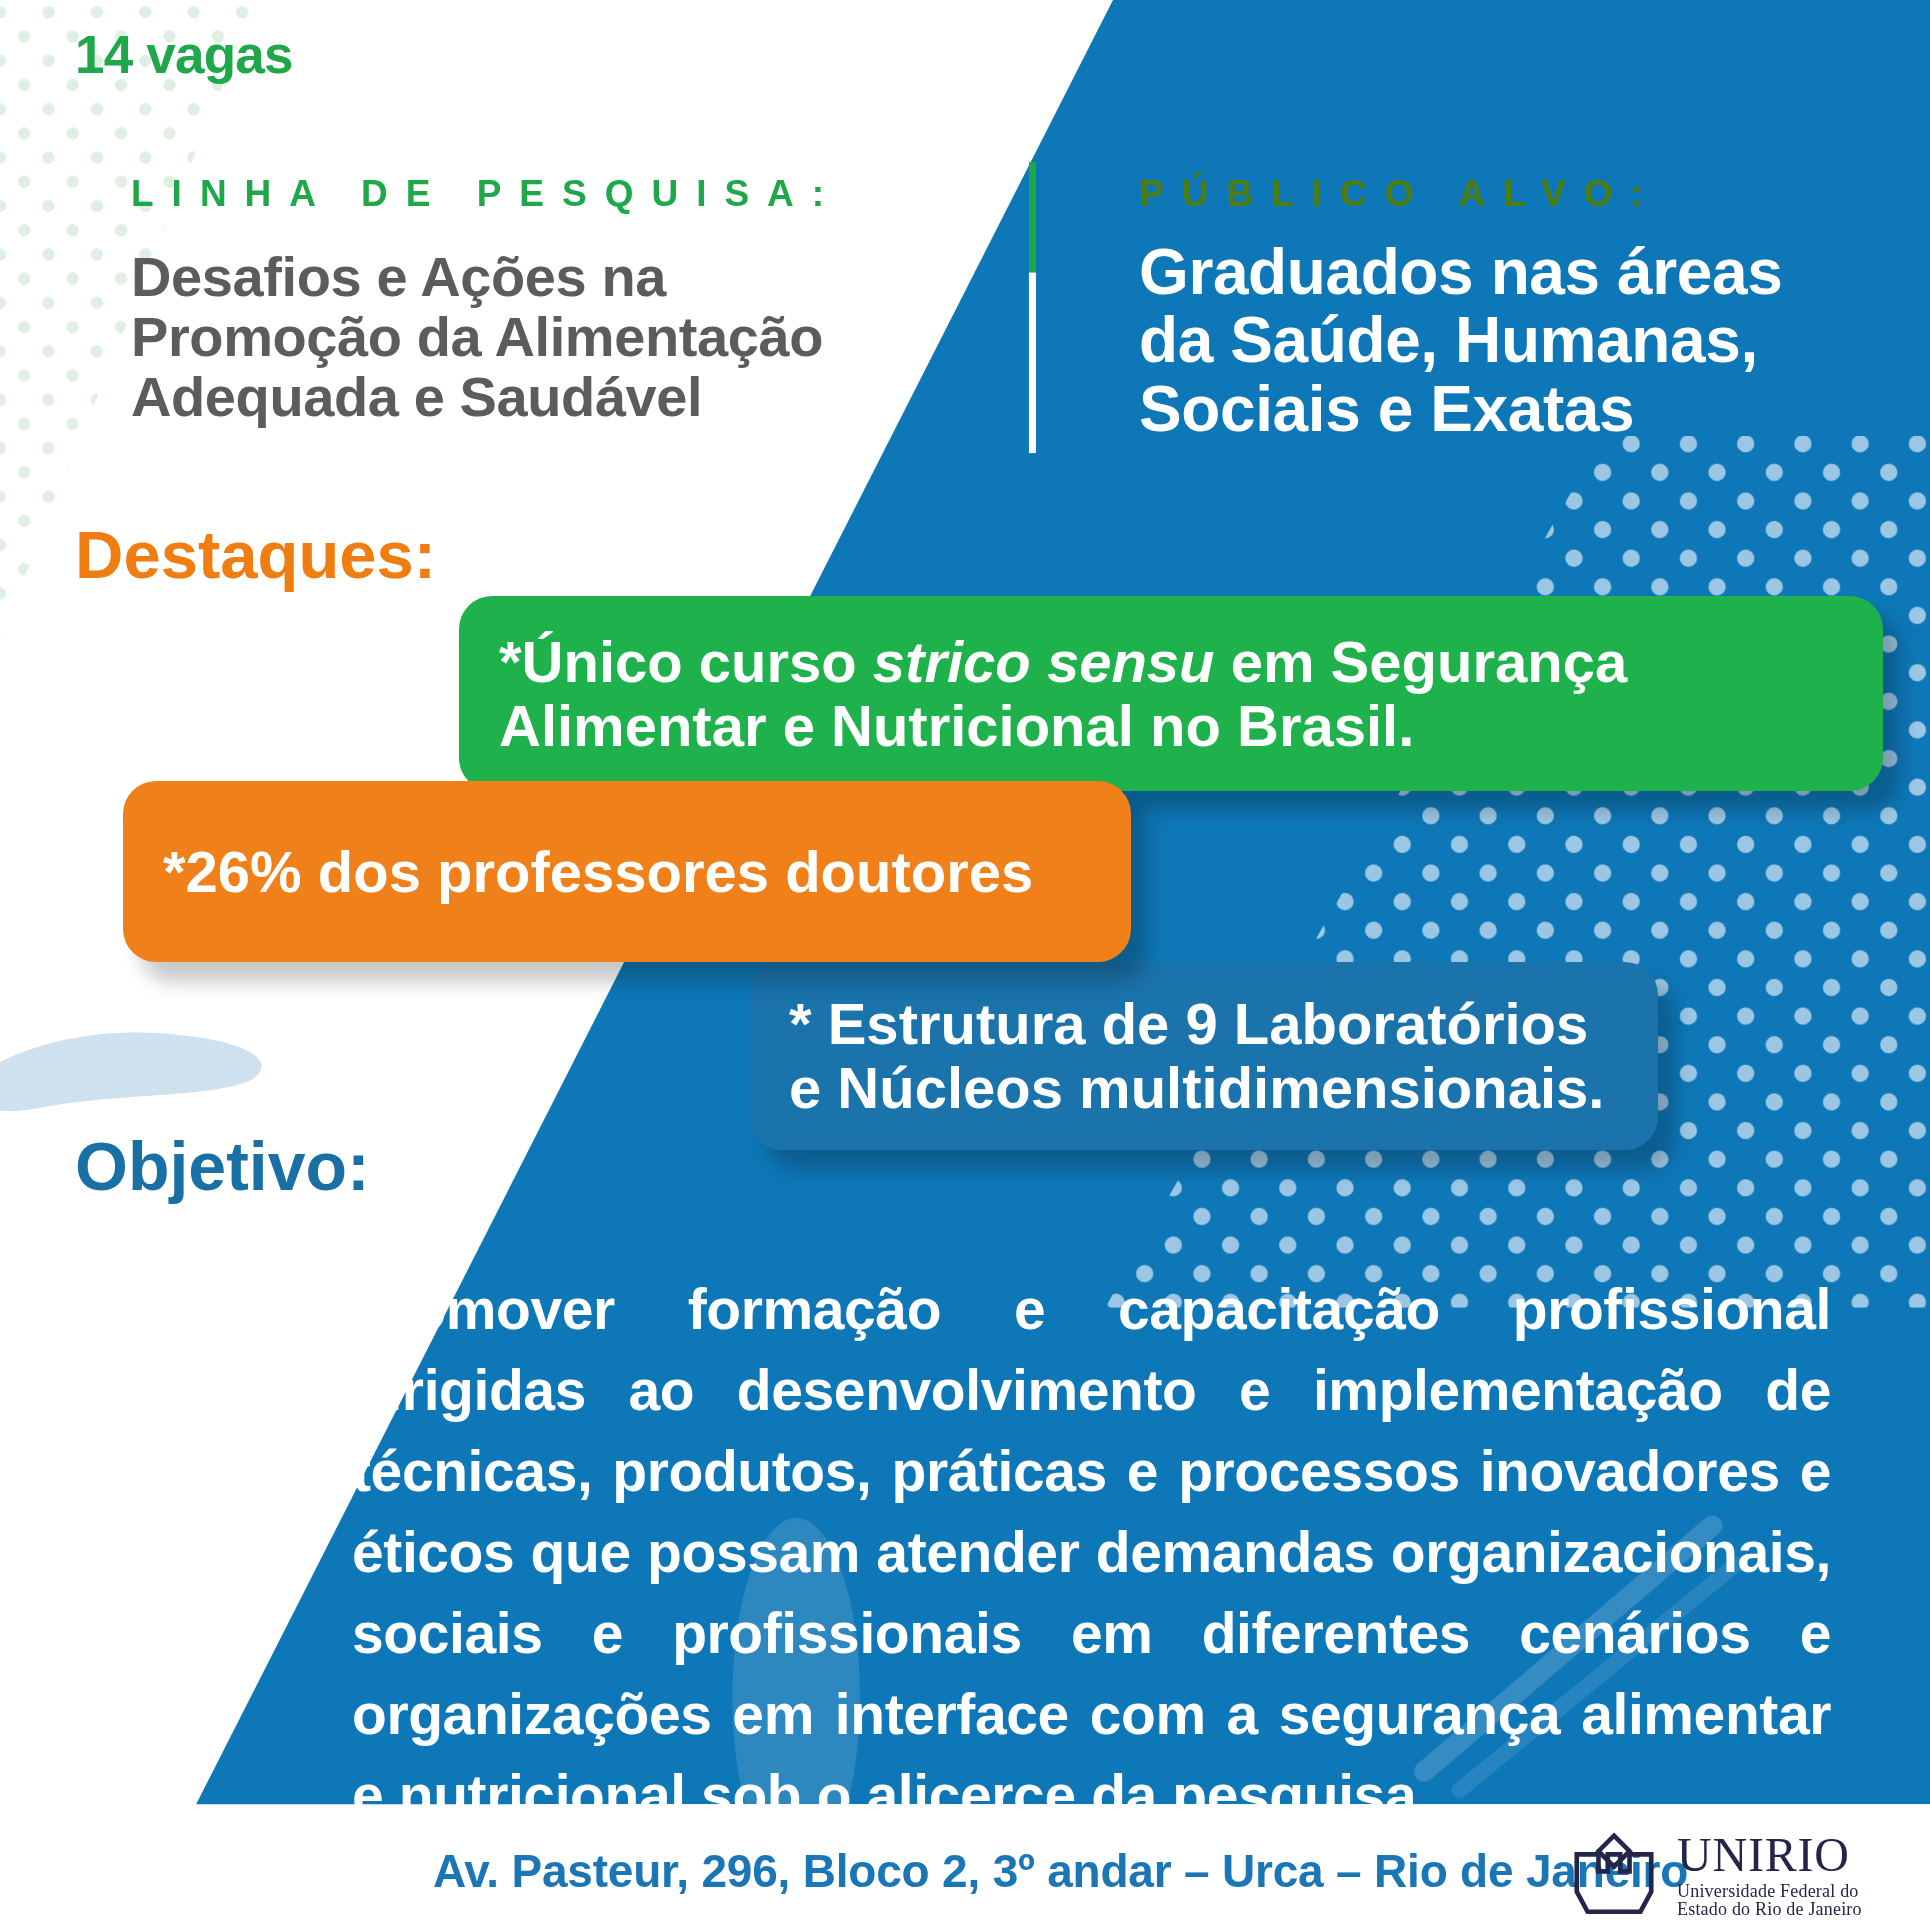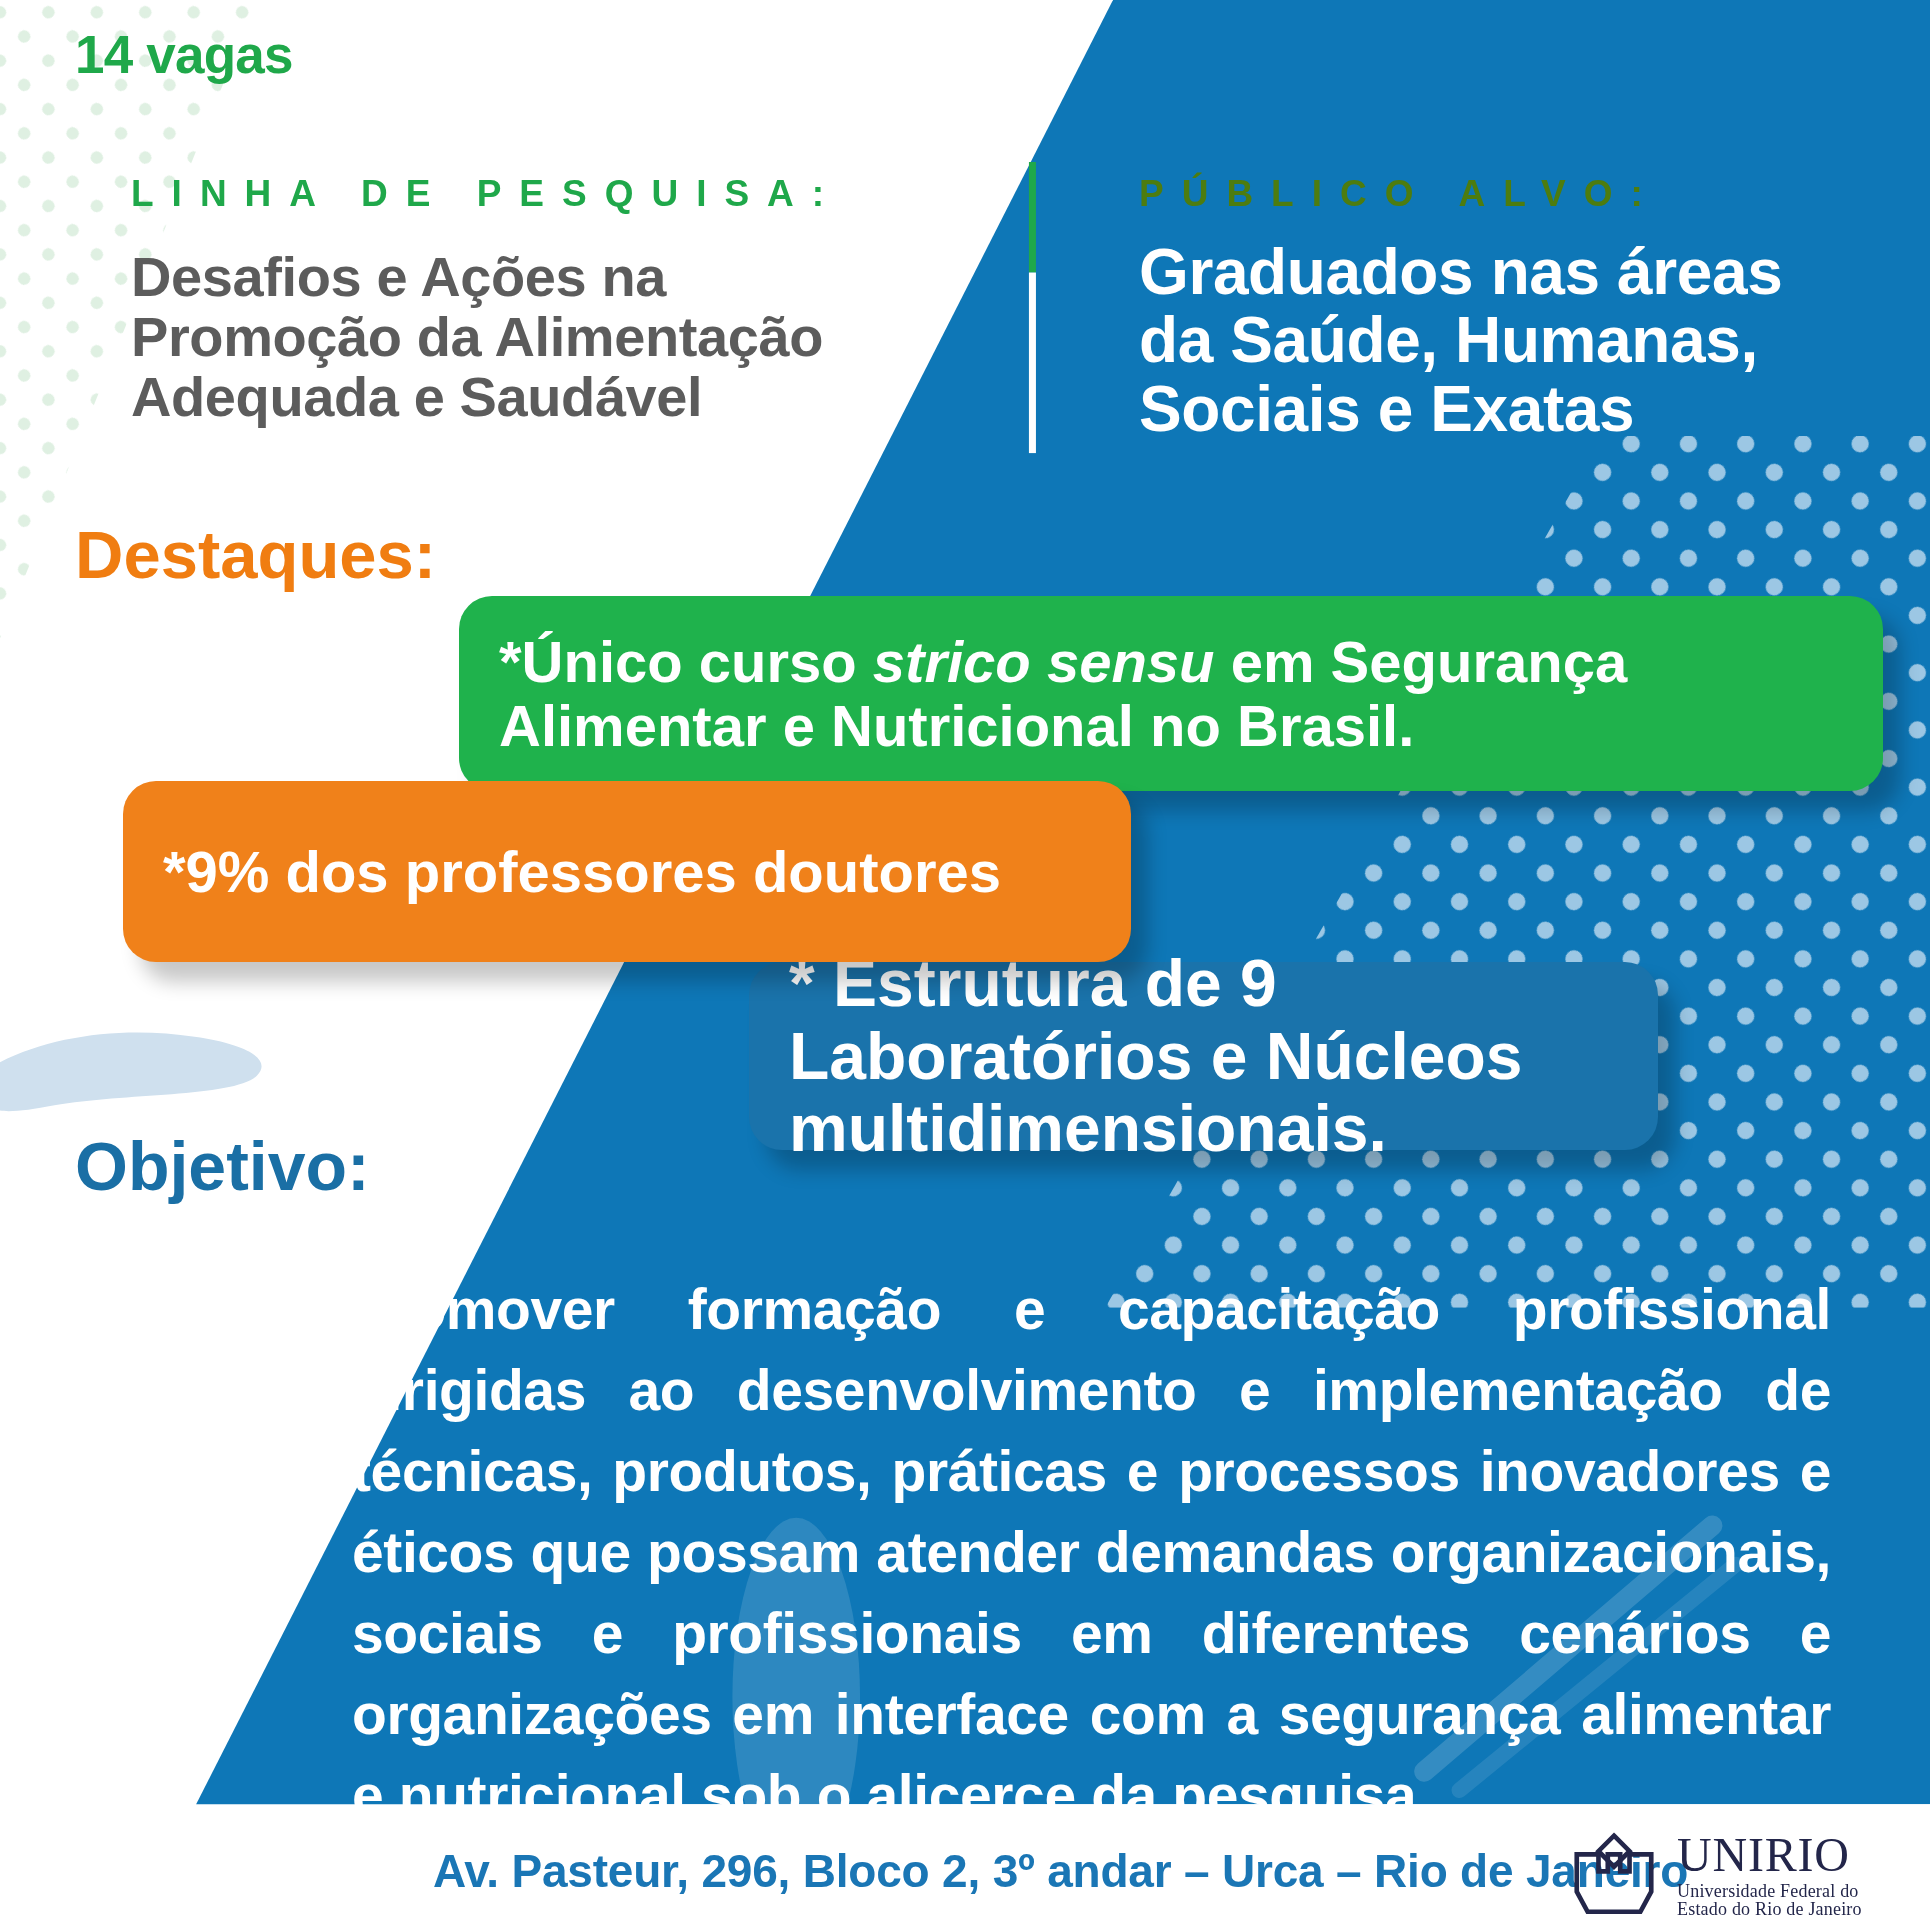--- a/index.html
+++ b/index.html
@@ -55,21 +55,21 @@
     left:459px;top:596px;width:1424px;height:195px;
     background:#1fb24c;font-size:58px;padding:0 40px;
   }
   #box-orange{
     left:123px;top:781px;width:1008px;height:181px;
     background:#f0811a;font-size:58px;padding:0 40px;
     z-index:3;
   }
   #box-blue{
     left:749px;top:962px;width:909px;height:188px;
-    background:#1a73ab;font-size:66px;padding:0 40px;
+    background:#1a73ab;font-size:58px;padding:0 40px;
     z-index:2;
   }
   .ital{font-style:italic;}
 
   
   .objetivo{
     position:absolute;left:75px;top:1132px;
     font-size:68px;font-weight:bold;color:#1a6fa5;
     line-height:1;
     -webkit-text-stroke:20px #ffffff;
@@ -195,21 +195,21 @@
 
   <div class="destaques">Destaques:</div>
 
   <div class="box" id="box-green">
     <p>
       <span>*Único curso </span><span class="ital">strico sensu</span><span> em Segurança Alimentar e Nutricional no Brasil.</span>
     </p>
   </div>
 
   <div class="box" id="box-orange">
-    <p>*9% dos professores doutores</p>
+    <p>*26% dos professores doutores</p>
   </div>
 
   <div class="box" id="box-blue">
     <p>* Estrutura de 9 Laboratórios e Núcleos multidimensionais.</p>
   </div>
 
   <div class="objetivo">Objetivo:</div>
   <div class="obj-text">Promover formação e capacitação profissional dirigidas ao desenvolvimento e implementação de técnicas, produtos, práticas e processos inovadores e éticos que possam atender demandas organizacionais, sociais e profissionais em diferentes cenários e organizações em interface com a segurança alimentar e nutricional sob o alicerce da pesquisa.</div>
 
   <div class="address">Av. Pasteur, 296, Bloco 2, 3º andar – Urca – Rio de Janeiro</div>

